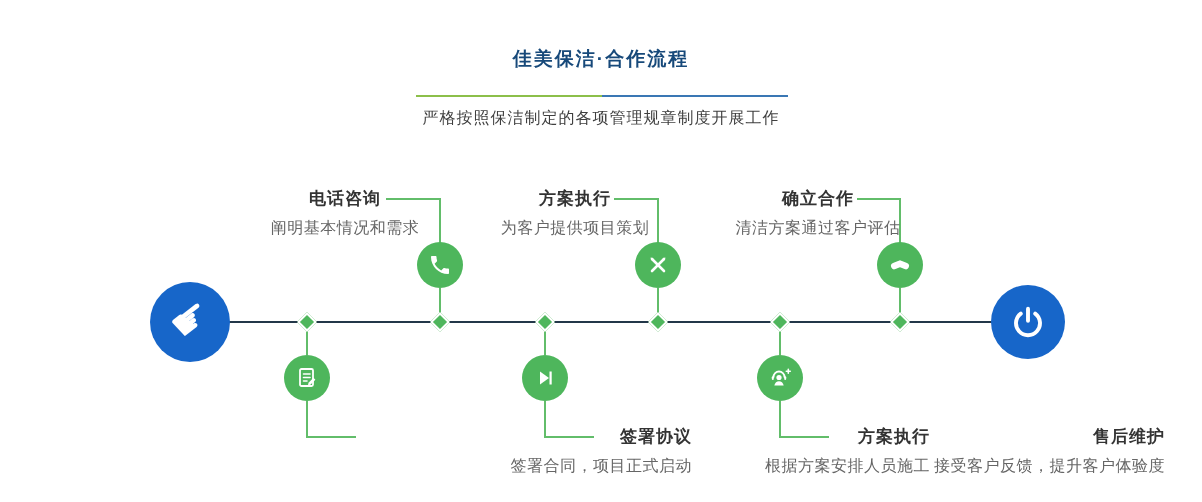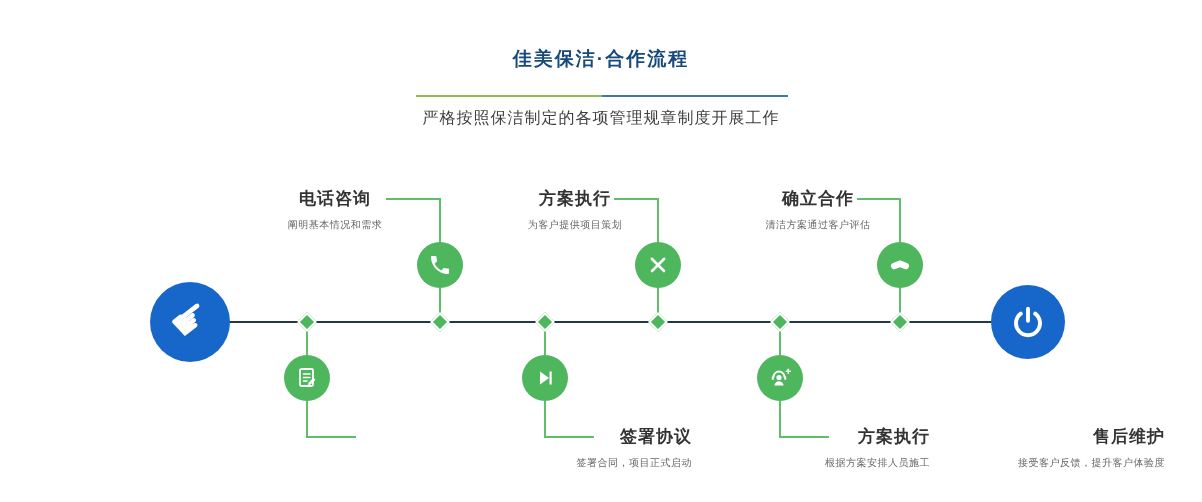--- a/index.html
+++ b/index.html
@@ -33,21 +33,21 @@
   }
   .vline,.hline{position:absolute;background:#62bd6a;}
   .vline{width:2px;}
   .hline{height:2px;}
   .diamond{
     position:absolute;width:10px;height:10px;background:#4eb65c;
     border:2px solid #ffffff;transform:rotate(45deg);
   }
   .step-label{position:absolute;}
   .step-label .t{font-size:17px;font-weight:700;color:#333333;letter-spacing:1px;}
-  .step-label .d{font-size:10px;color:#666666;margin-top:8px;letter-spacing:0.5px;}
+  .step-label .d{font-size:16px;color:#666666;margin-top:8px;letter-spacing:0.5px;}
   .top-label{width:230px;text-align:center;}
   .bottom-label{width:330px;text-align:right;}
 </style>
 </head>
 <body>
 
 <div class="canvas">
 
   <div class="title">佳美保洁·合作流程</div>
   <div class="divider"></div>
@@ -69,21 +69,21 @@
   <div>
     <div class="hline" style="left:386px;top:198px;width:55px;"></div>
     <div class="vline" style="left:439px;top:198px;height:46px;"></div>
     <div class="vline" style="left:439px;top:288px;height:33px;"></div>
     <div class="diamond" style="left:433px;top:315px;"></div>
     <div class="gcircle" style="left:417px;top:242px;">
       <svg width="24" height="24" viewBox="0 0 24 24">
         <path fill="#ffffff" d="M6.62 10.79c1.44 2.83 3.76 5.14 6.59 6.59l2.2-2.21c.27-.27.67-.36 1.02-.24 1.12.37 2.33.57 3.57.57.55 0 1 .45 1 1V20c0 .55-.45 1-1 1-9.39 0-17-7.61-17-17 0-.55.45-1 1-1h3.5c.55 0 1 .45 1 1 0 1.25.2 2.45.57 3.57.11.35.03.74-.25 1.02l-2.2 2.2z"></path>
       </svg>
     </div>
-    <div class="step-label top-label" style="left:220px;top:187px;">
+    <div class="step-label top-label" style="left:230px;top:187px;">
       <div class="t">电话咨询</div>
       <div class="d">阐明基本情况和需求</div>
     </div>
   </div>
 
   <div>
     <div class="hline" style="left:614px;top:198px;width:45px;"></div>
     <div class="vline" style="left:657px;top:198px;height:46px;"></div>
     <div class="vline" style="left:657px;top:288px;height:33px;"></div>
     <div class="diamond" style="left:651px;top:315px;"></div>

